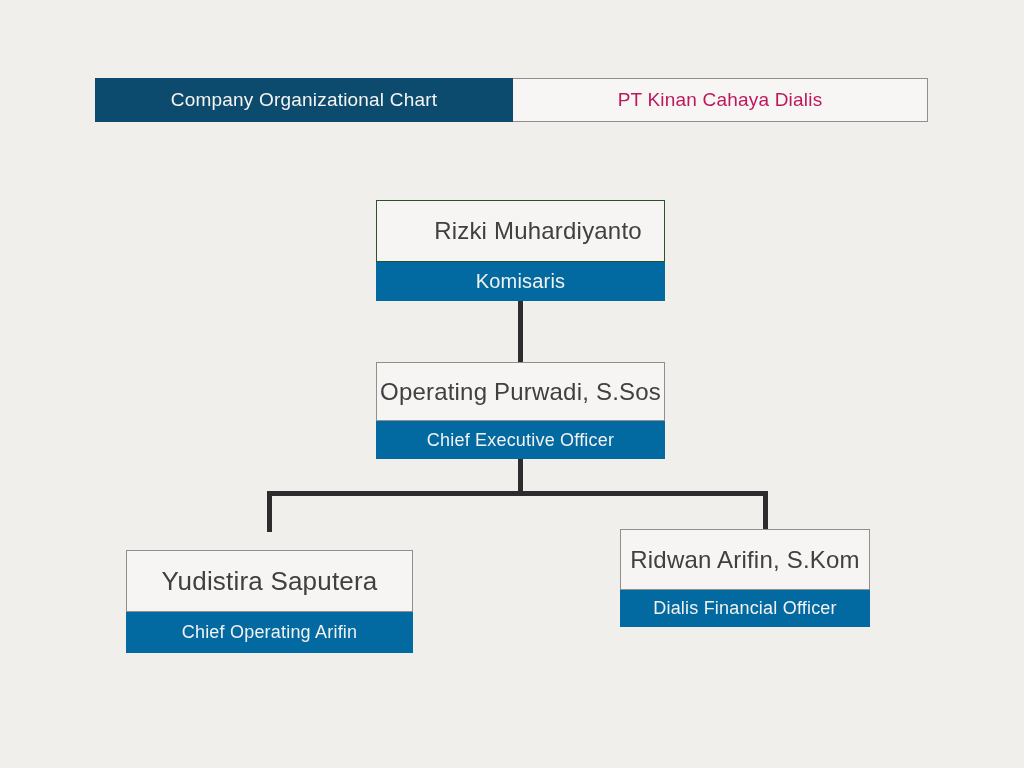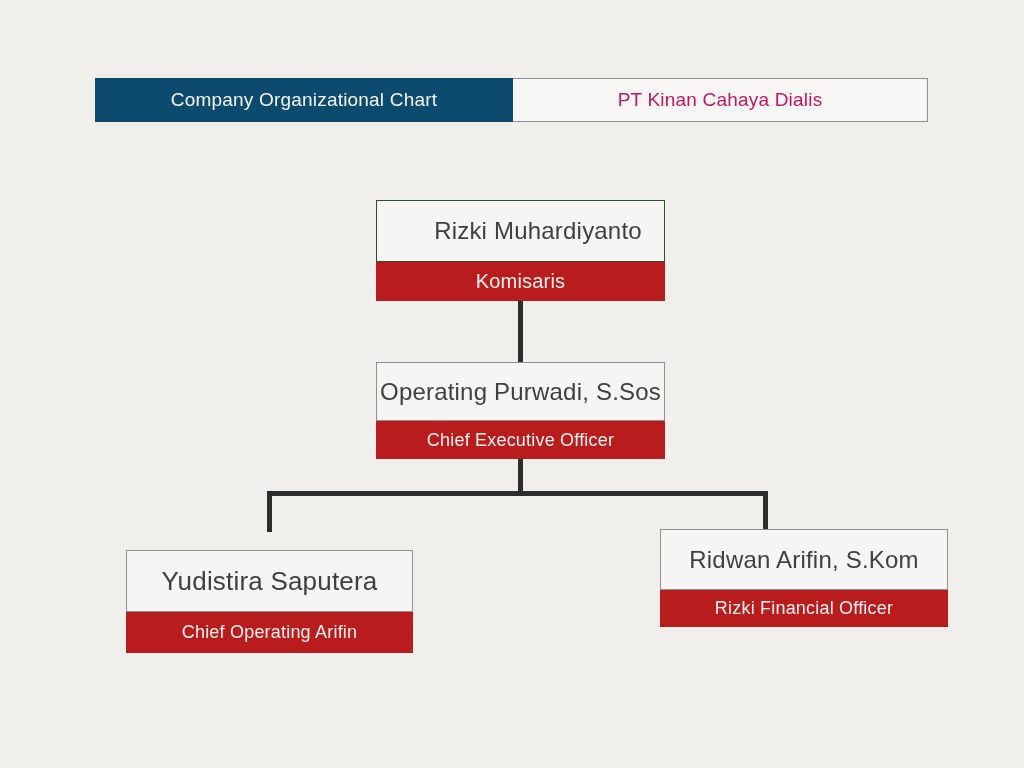--- a/index.html
+++ b/index.html
@@ -65,42 +65,42 @@
     border: 1px solid #8f8f8f;
     color: #404040;
     display: flex;
     align-items: center;
     justify-content: center;
     font-size: 24px;
     letter-spacing: 0.2px;
   }
   .node-title {
     box-sizing: border-box;
-    background: #b91c1c;
+    background: #0369a1;
     color: #f2f2f0;
     display: flex;
     align-items: center;
     justify-content: center;
     font-size: 18px;
     letter-spacing: 0.2px;
   }
 
   .node-komisaris { left: 376px; top: 200px; width: 289px; }
   .node-komisaris .node-name  { height: 62px; border-color: #2a5227; padding-left: 35px; }
   .node-komisaris .node-title { height: 39px; font-size: 20px; }
 
   .node-ceo { left: 376px; top: 362px; width: 289px; }
   .node-ceo .node-name  { height: 59px; }
   .node-ceo .node-title { height: 38px; }
 
   .node-coo { left: 126px; top: 531px; width: 287px; margin-top: 19px; }
   .node-coo .node-name  { height: 62px; font-size: 26px; }
   .node-coo .node-title { height: 41px; }
 
-  .node-cfo { left: 620px; top: 529px; width: 288px; margin-left: 40px; }
+  .node-cfo { left: 620px; top: 529px; width: 250px; }
   .node-cfo .node-name  { height: 61px; }
   .node-cfo .node-title { height: 37px; }
 
   
   .line {
     position: absolute;
     background: #2d2d2d;
   }
   .line-komisaris-ceo { left: 518px; top: 301px; width: 5px; height: 62px; }
   .line-ceo-stub      { left: 518px; top: 459px; width: 5px; height: 35px; }
@@ -134,16 +134,16 @@
     <div class="node-title">Chief Executive Officer</div>
   </div>
 
   <div class="node node-coo">
     <div class="node-name">Yudistira Saputera</div>
     <div class="node-title">Chief Operating Arifin</div>
   </div>
 
   <div class="node node-cfo">
     <div class="node-name">Ridwan Arifin, S.Kom</div>
-    <div class="node-title">Rizki Financial Officer</div>
+    <div class="node-title">Dialis Financial Officer</div>
   </div>
 
 </div>
 
 </body></html>

